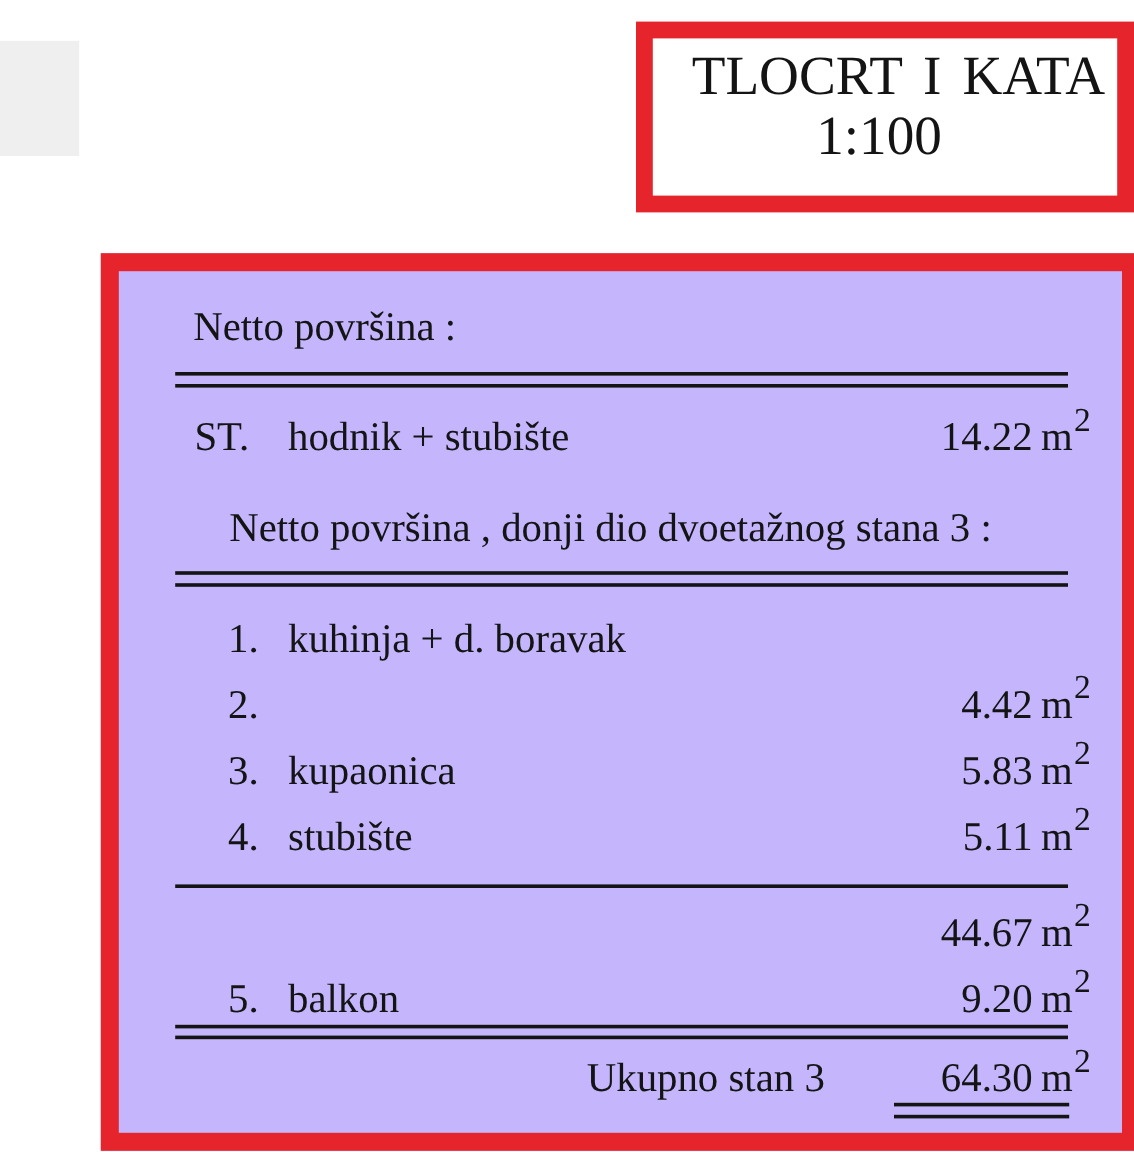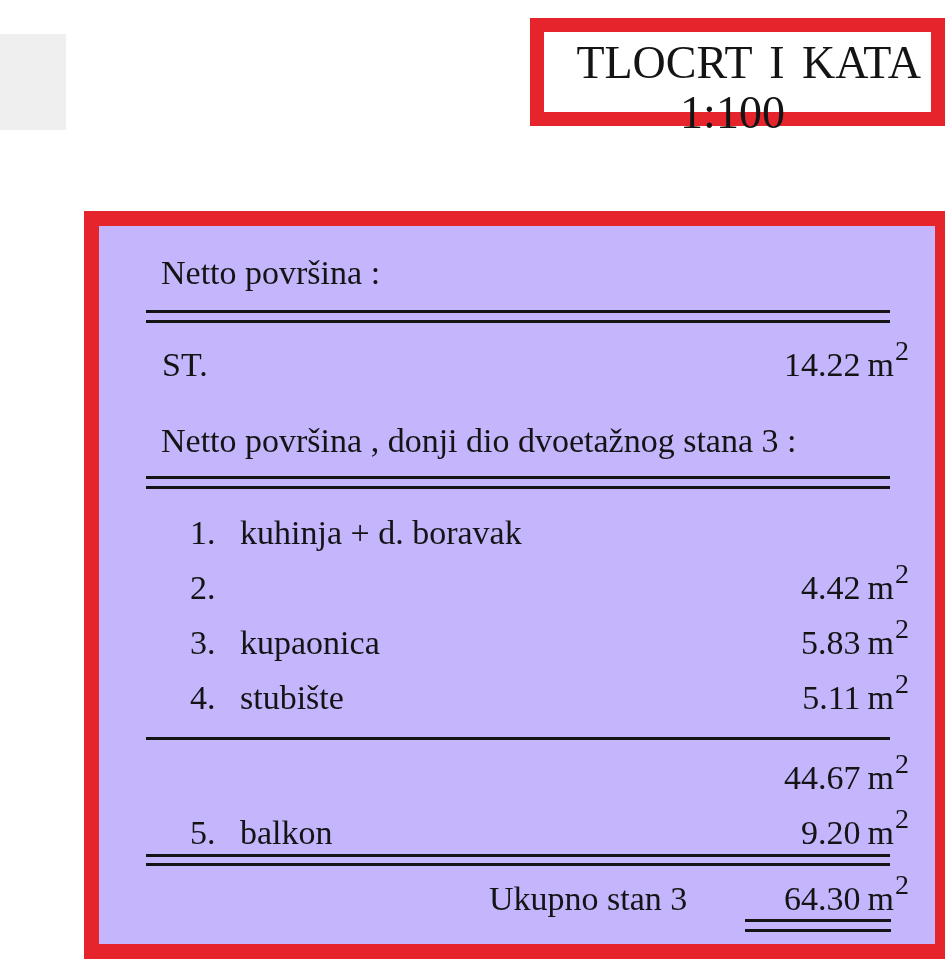--- a/index.html
+++ b/index.html
@@ -26,21 +26,21 @@
     height: 96px;
     background: #efefef;
   }
 
   
   .scale-box {
     position: absolute;
     left: 530px;
     top: 18px;
     width: 415px;
-    height: 108px;
+    height: 159px;
     box-sizing: border-box;
     border: 14px solid #e5242b;
     background: #ffffff;
     text-align: right;
     padding: 6px 10px 0 0;
   }
   .scale-title {
     font-size: 46px;
     line-height: 50px;
     word-spacing: 6px;
@@ -71,21 +71,21 @@
     font-size: 34px;
     line-height: 38px;
   }
 
   .sec-header {
     position: absolute;
     left: 62px;
     white-space: nowrap;
   }
   .sec-header.h1 { top: 28px; }
-  .sec-header.h2 { top: 196px; }
+  .sec-header.h2 { top: 196px; margin-left: 30px; }
 
   .dline {
     position: absolute;
     left: 47px;
     width: 744px;
     height: 13px;
     border-top: 3px solid #141414;
     border-bottom: 3px solid #141414;
     box-sizing: border-box;
   }
@@ -159,20 +159,21 @@
 
   <div class="area-box">
     <div class="area-content">
 
       <div class="sec-header h1">Netto površina :</div>
 
       <div class="dline d1"></div>
 
       <div class="row row-st r-st">
         <span class="num">ST.</span>
+        <span class="label">hodnik + stubište</span>
         <span class="value"><span>14.22</span><span class="u-base">m</span><span class="sup">2</span></span>
       </div>
 
       <div class="sec-header h2">Netto površina , donji dio dvoetažnog stana 3 :</div>
 
       <div class="dline d2"></div>
 
       <div class="row r-1">
         <span class="num">1.</span>
         <span class="label">kuhinja + d. boravak</span>

